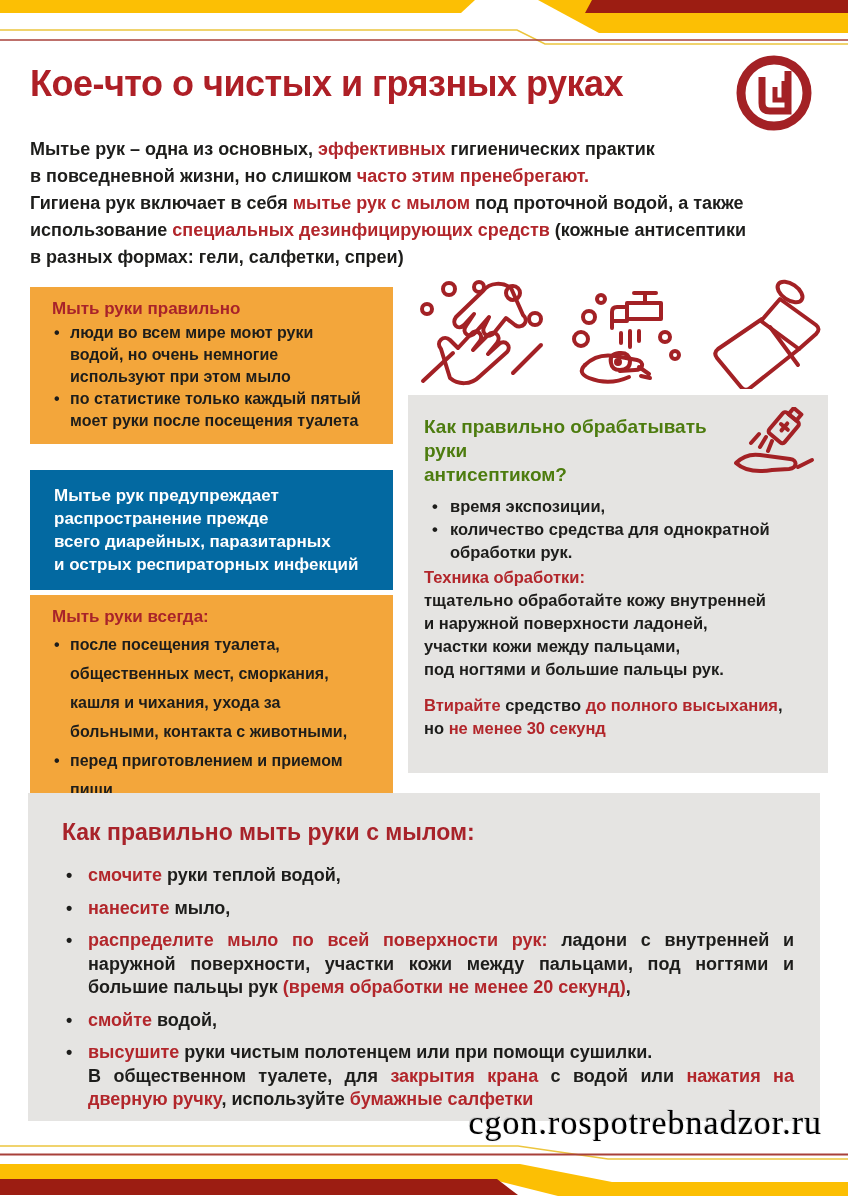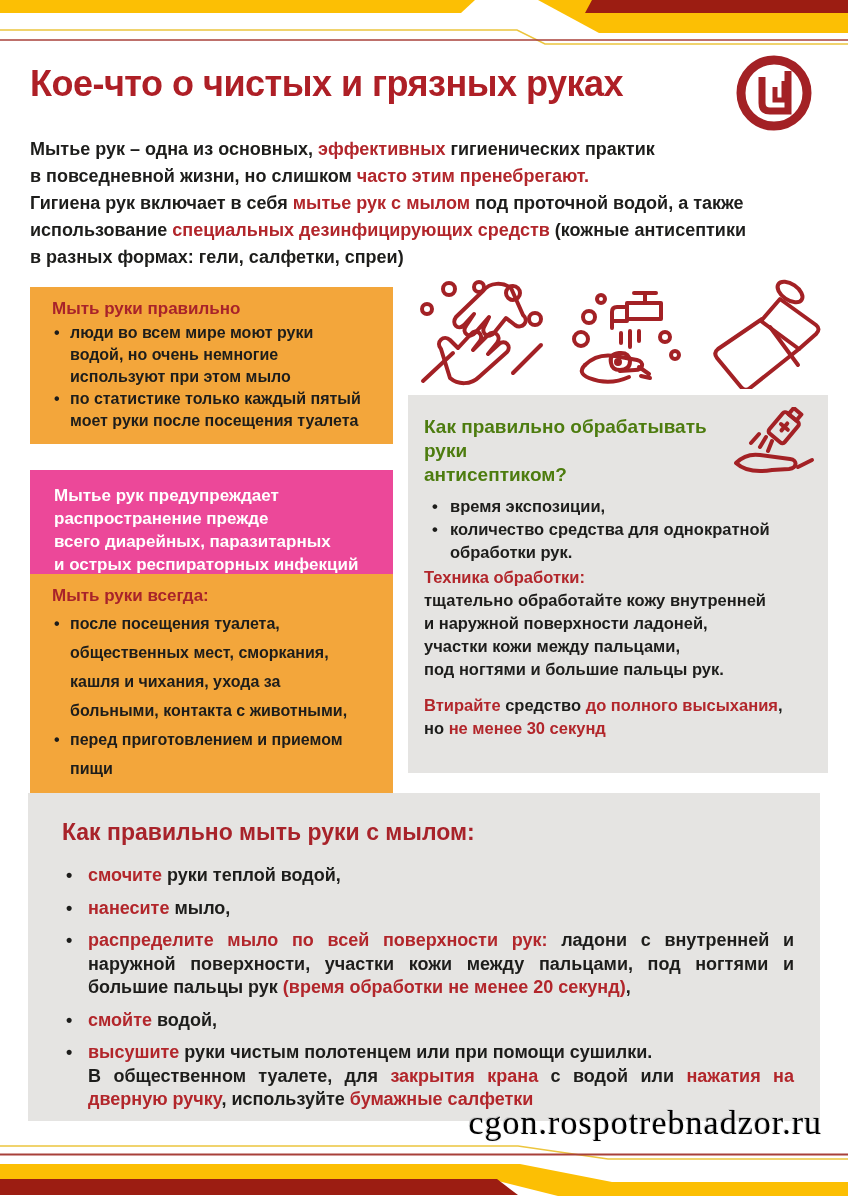--- a/index.html
+++ b/index.html
@@ -16,21 +16,21 @@
   .logo{left:731px;top:51px;}
 
   .intro{left:30px;top:136px;width:800px;font-size:18px;line-height:27px;}
 
   .obox{left:30px;width:363px;background:#f3a63b;padding:12px 10px 12px 14px;box-sizing:border-box;}
   .obox .btitle{color:#a8232a;font-size:17px;margin:0 0 3px 8px;}
   .obox ul{margin:0;padding:0 0 0 10px;list-style:none;font-size:16px;line-height:22px;}
   .obox li{padding-left:16px;position:relative;}
   .obox li::before{content:"•";position:absolute;left:0;top:0;}
 
-  .rbox{left:30px;top:470px;width:363px;background:#ec4899;color:#ffffff;
+  .rbox{left:30px;top:470px;width:363px;background:#0369a1;color:#ffffff;
         padding:14px 16px;box-sizing:border-box;font-size:17px;line-height:23px;}
   .rbox .pre{margin:0 0 0 8px;}
 
   .gbox1{left:408px;top:395px;width:420px;min-height:378px;background:#e5e4e2;
          padding:16px 16px 14px;box-sizing:border-box;}
   .gbox1 .btitle{color:#4d7c0f;font-size:19px;line-height:24px;margin:4px 0 8px;width:330px;}
   .gbox1 .para{font-size:16.5px;line-height:23px;margin:0;}
   .gbox1 ul{margin:2px 0;padding:0 0 0 8px;list-style:none;font-size:16.5px;line-height:23px;}
   .gbox1 li{padding-left:18px;position:relative;}
   .gbox1 li::before{content:"•";position:absolute;left:0;top:0;}
@@ -90,21 +90,21 @@
     </ul>
   </div>
 
   <div class="abs rbox">
     <div class="pre">Мытье рук предупреждает
 распространение прежде
 всего диарейных, паразитарных
 и острых респираторных инфекций</div>
   </div>
 
-  <div class="abs obox" style="top:574px;">
+  <div class="abs obox" style="top:595px;">
     <div class="btitle">Мыть руки всегда:</div>
     <ul style="line-height:29px;">
       <li class="pre">после посещения туалета,
 общественных мест, сморкания,
 кашля и чихания, ухода за
 больными, контакта с животными,</li>
       <li class="pre">перед приготовлением и приемом
 пищи</li>
     </ul>
   </div>

